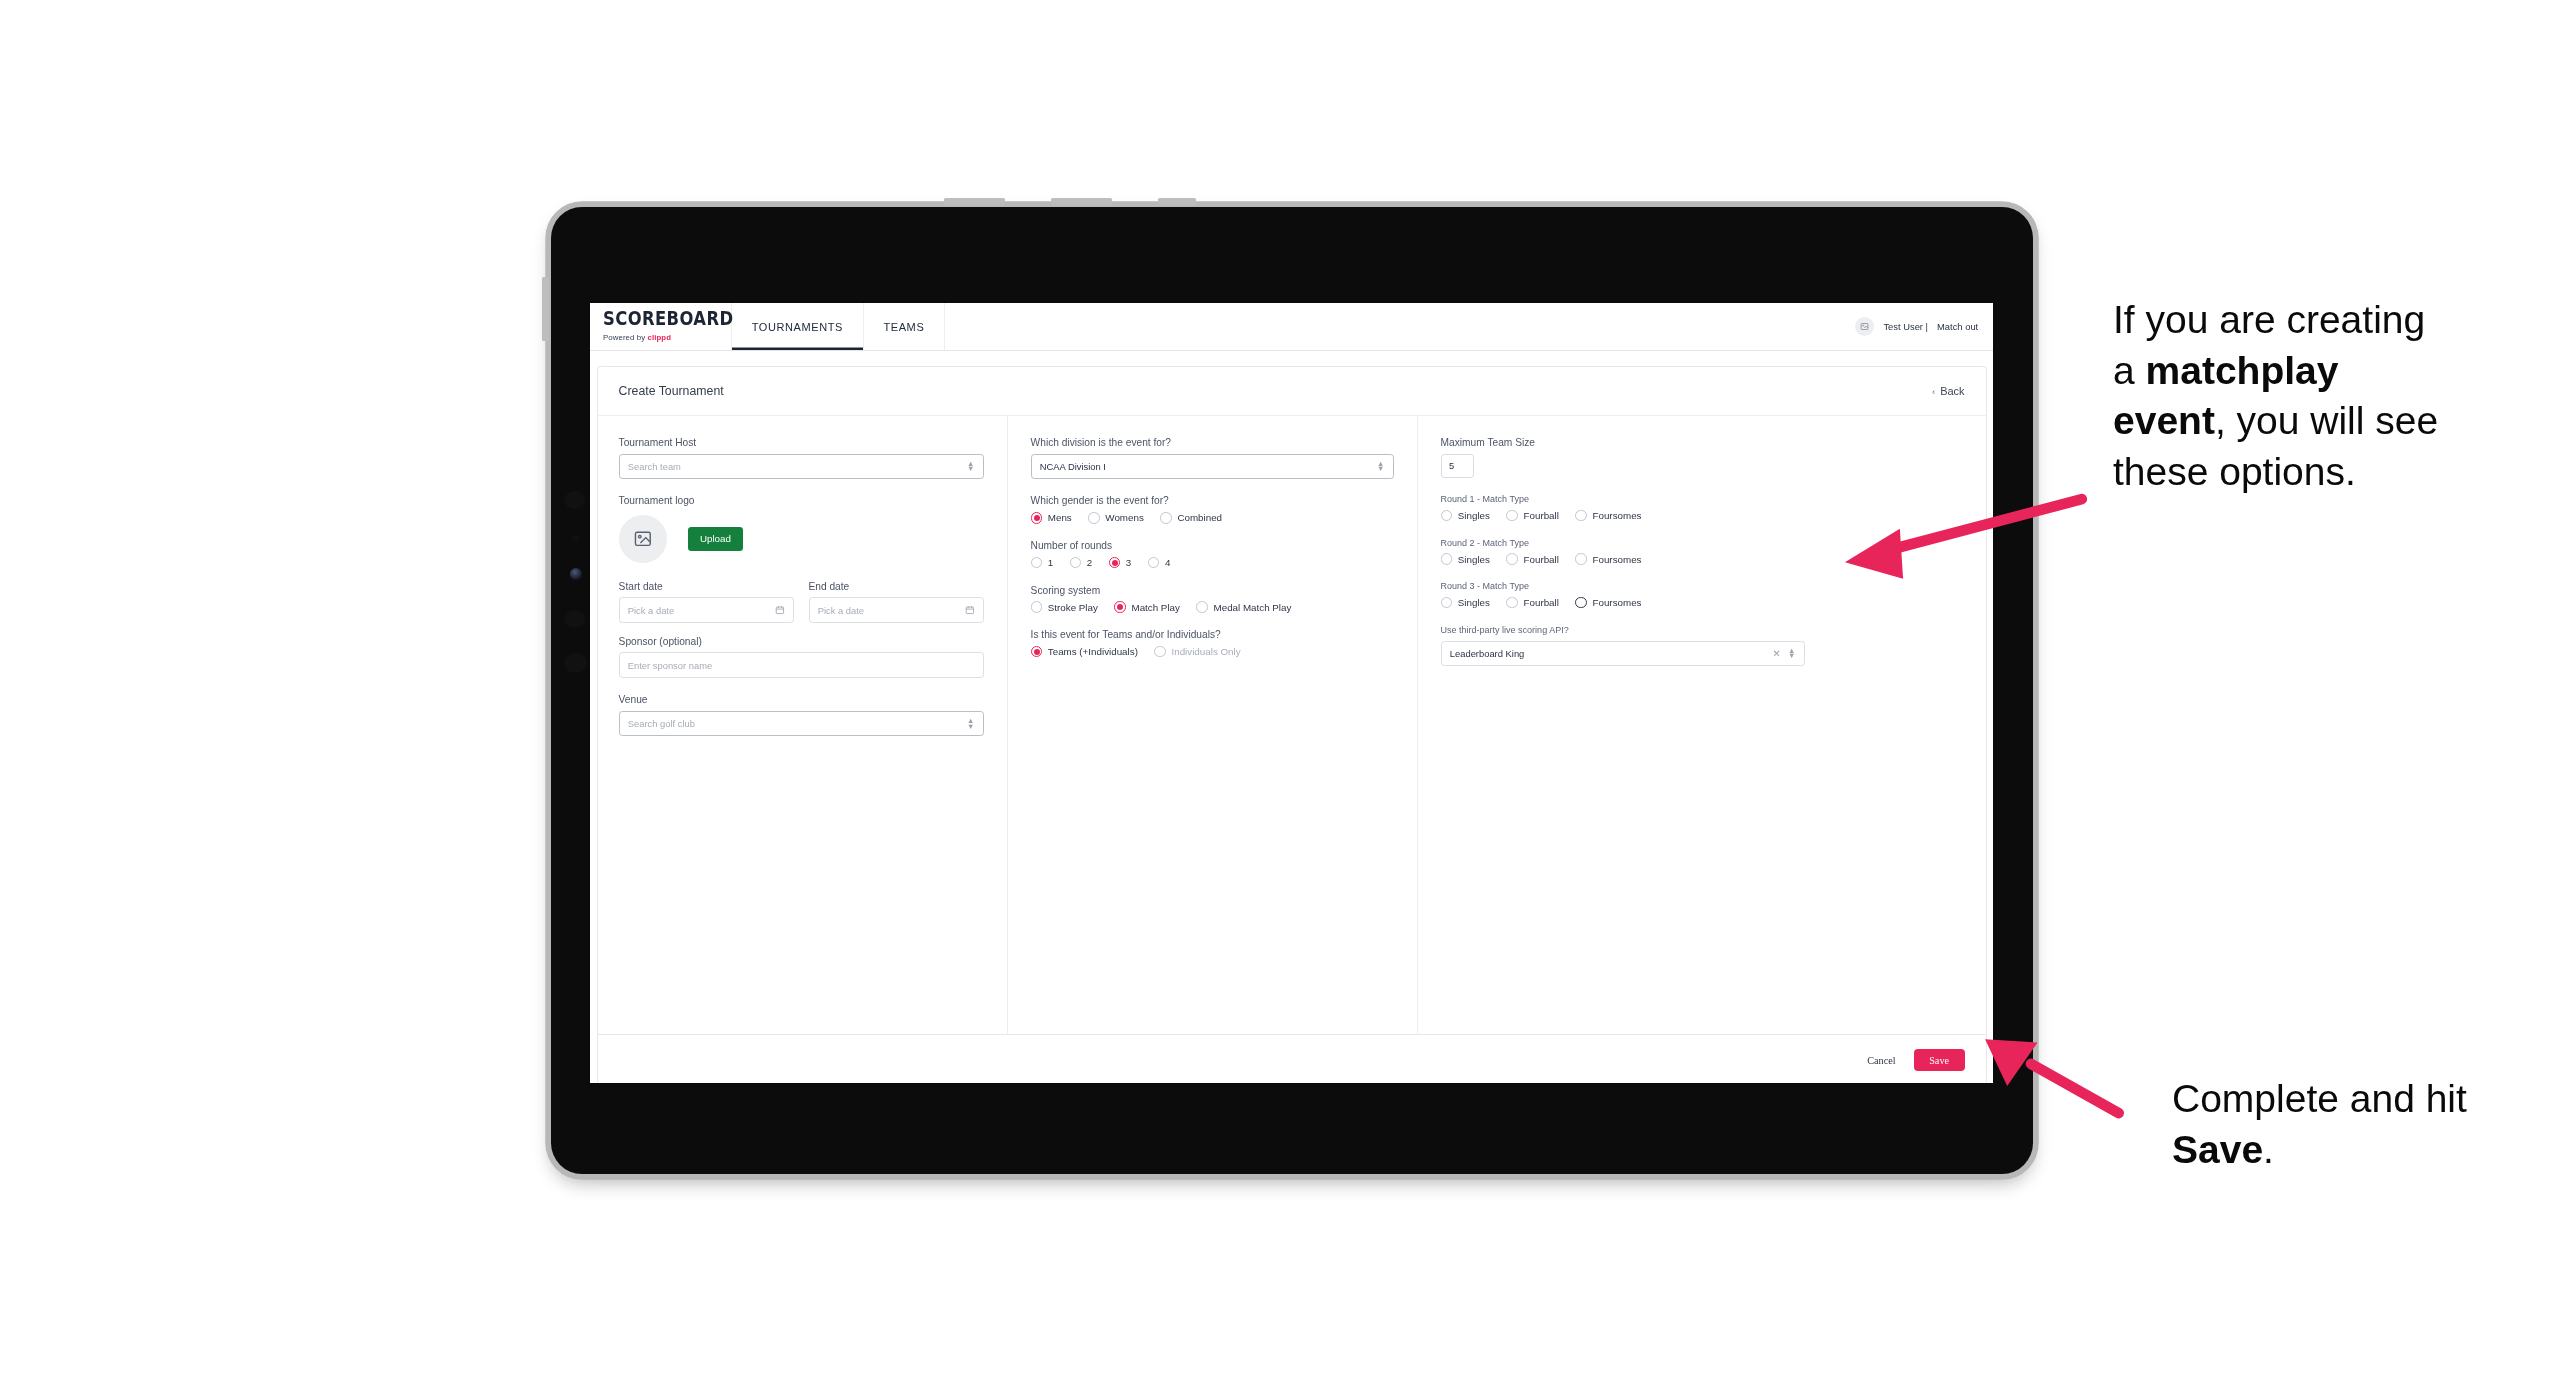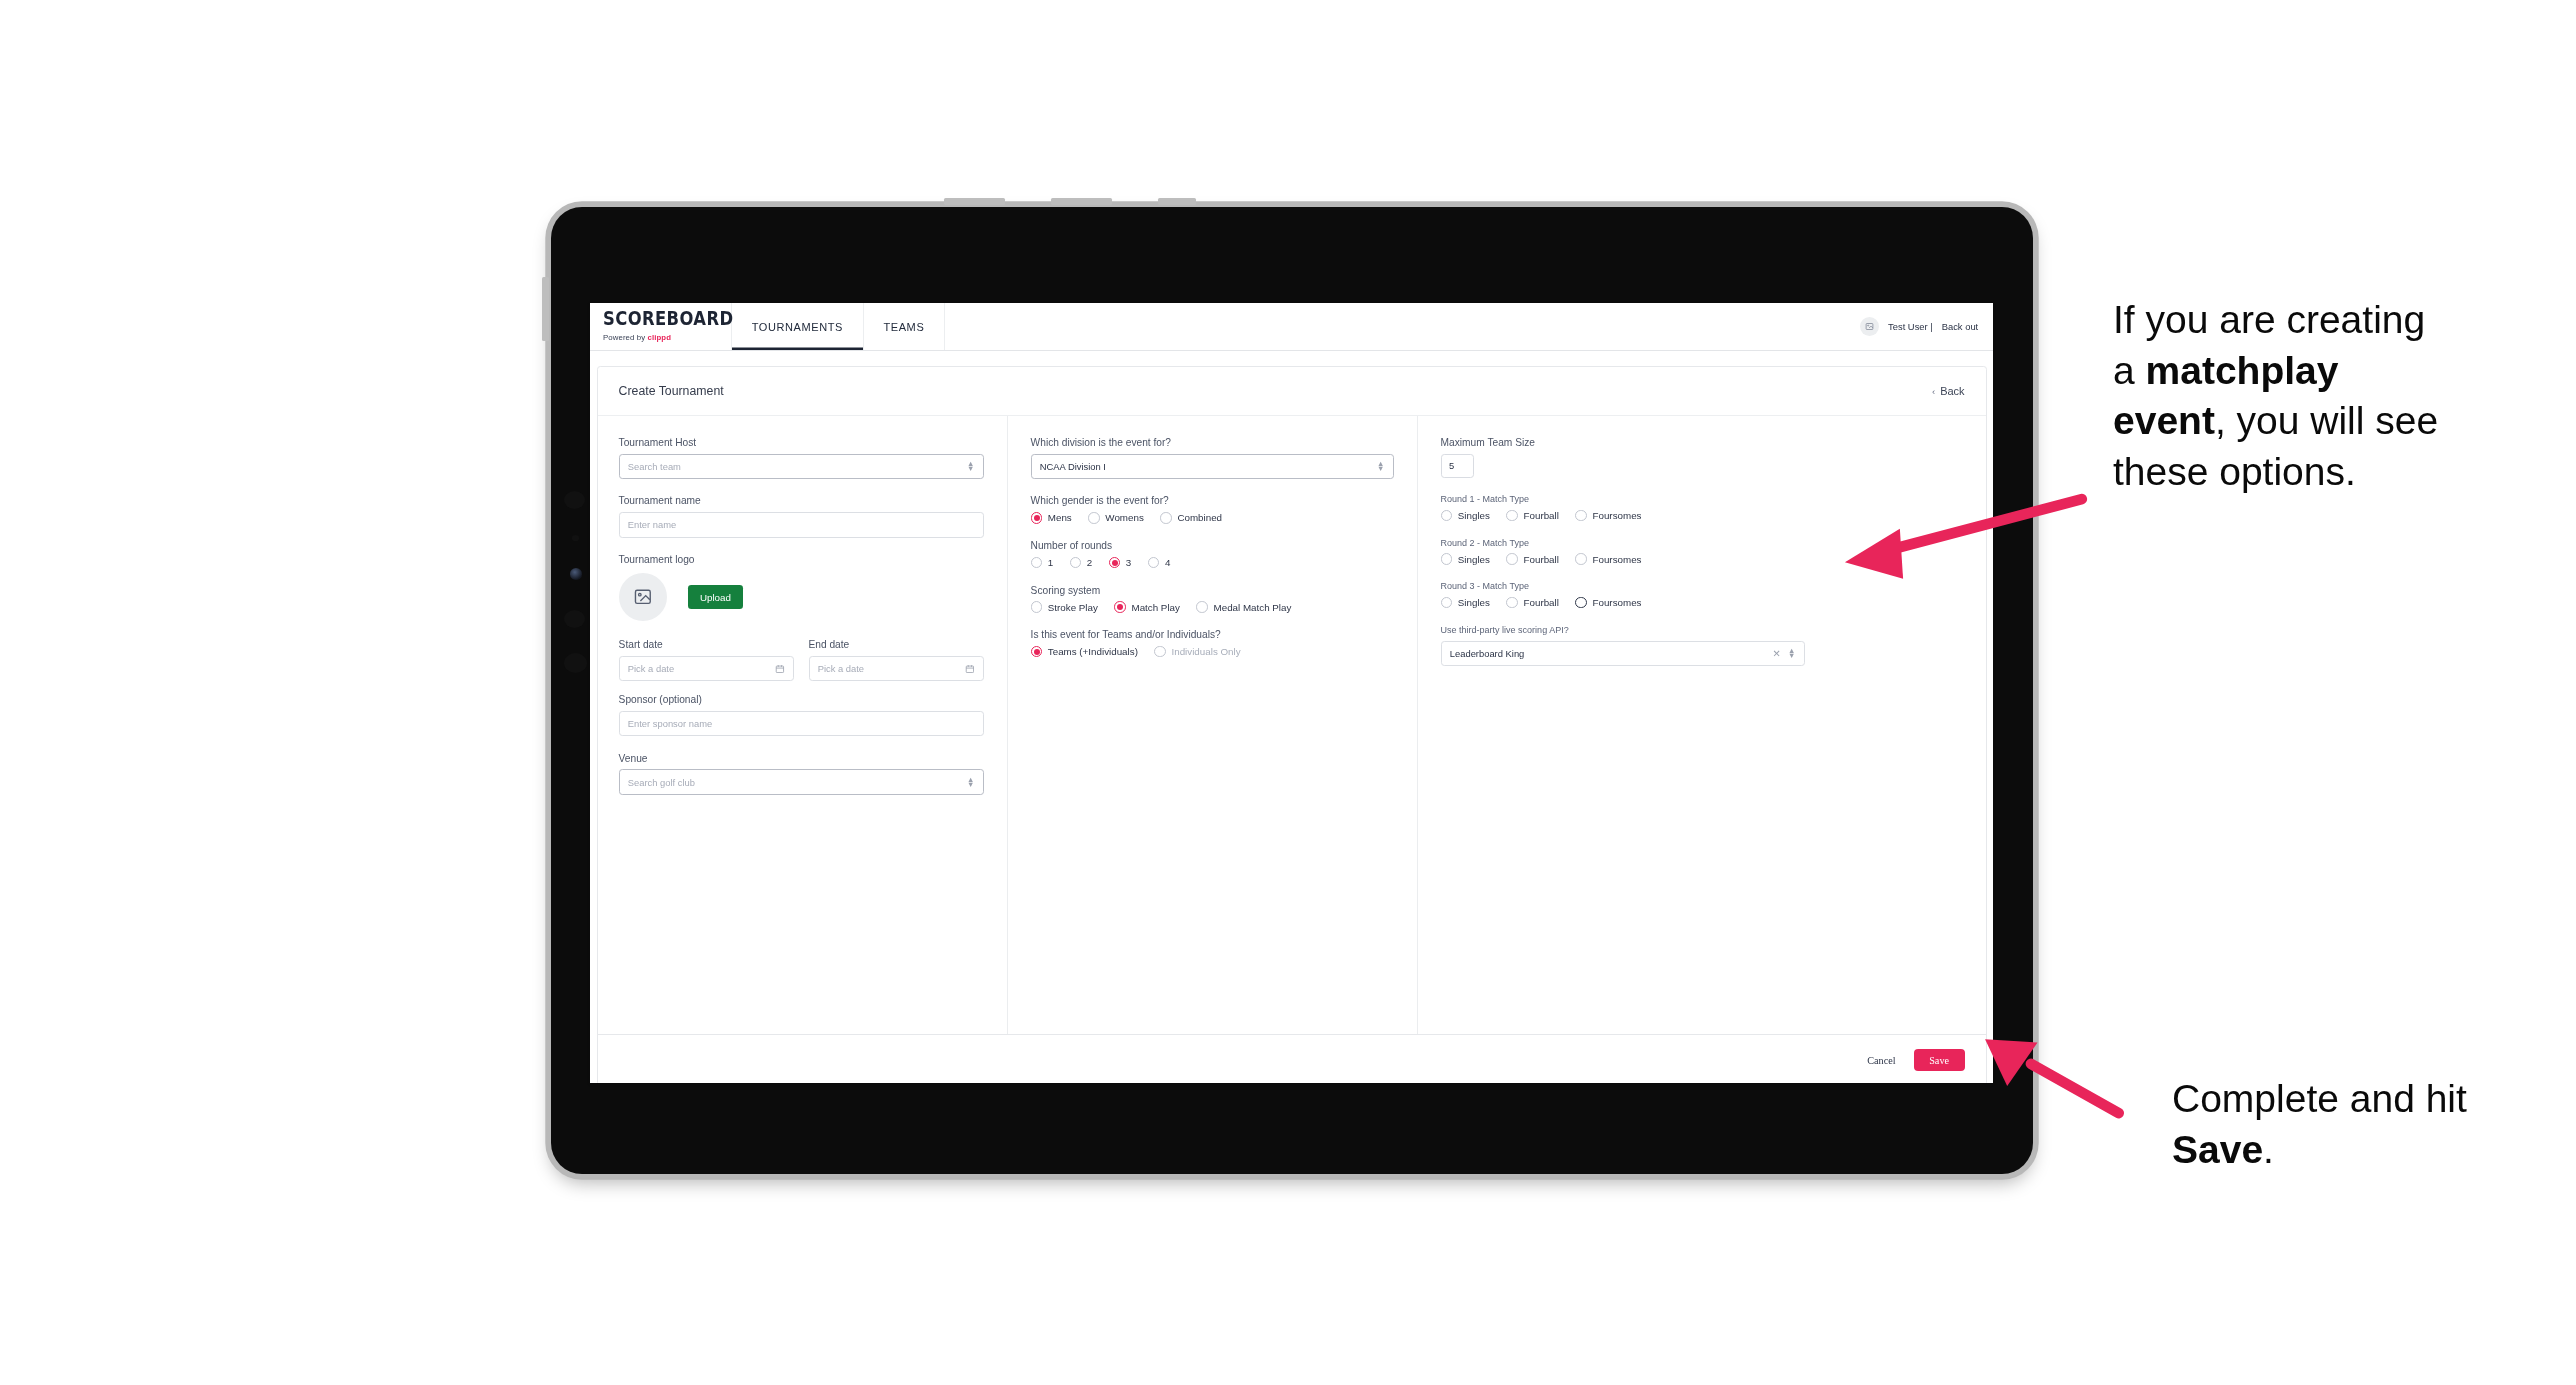--- a/index.html
+++ b/index.html
@@ -213,21 +213,21 @@
 
         <div class="topbar-right">
           <div class="avatar">
             <svg width="9" height="9" viewBox="0 0 24 24" fill="none" stroke="#7d8494" stroke-width="2">
               <rect x="3" y="4" width="18" height="16" rx="2"></rect>
                 <circle cx="8.5" cy="9.5" r="1.4"></circle>
                 <path d="M21 16l-5-5-5 5"></path>
             </svg>
           </div>
           <div class="user-name">Test User |</div>
-          <div class="sign-out">Back out</div>
+          <div class="sign-out">Match out</div>
         </div>
       </div>
 
       <div class="card">
         <div class="card-head">
           <div class="card-title">Create Tournament</div>
           <div class="back-link">
             <span class="chev">‹</span>
             <span>Back</span>
           </div>
@@ -243,26 +243,20 @@
                 <span>Search team</span>
                 <span class="right-ic">
                   <span class="spin">
                       <i>▲</i>
                       <i>▼</i>
                     </span>
                 </span>
               </div>
             </div>
 
-            <div class="grp">
-              <label class="fl">Tournament name</label>
-              <div class="inp light">
-                <span>Enter name</span>
-              </div>
-            </div>
 
             <label class="fl" style="margin-bottom:8.2px;">Tournament logo</label>
             <div class="logo-row">
               <div class="logo-circle">
                 <svg width="19.7" height="19.7" viewBox="0 0 24 24" fill="none" stroke="#565e70" stroke-width="1.7">
                   <rect x="3" y="4" width="18" height="16" rx="2"></rect>
                     <circle cx="8.3" cy="9.3" r="1.5"></circle>
                     <path d="M20.5 15.5l-5-5-6.5 6.5"></path>
                 </svg>
               </div>

